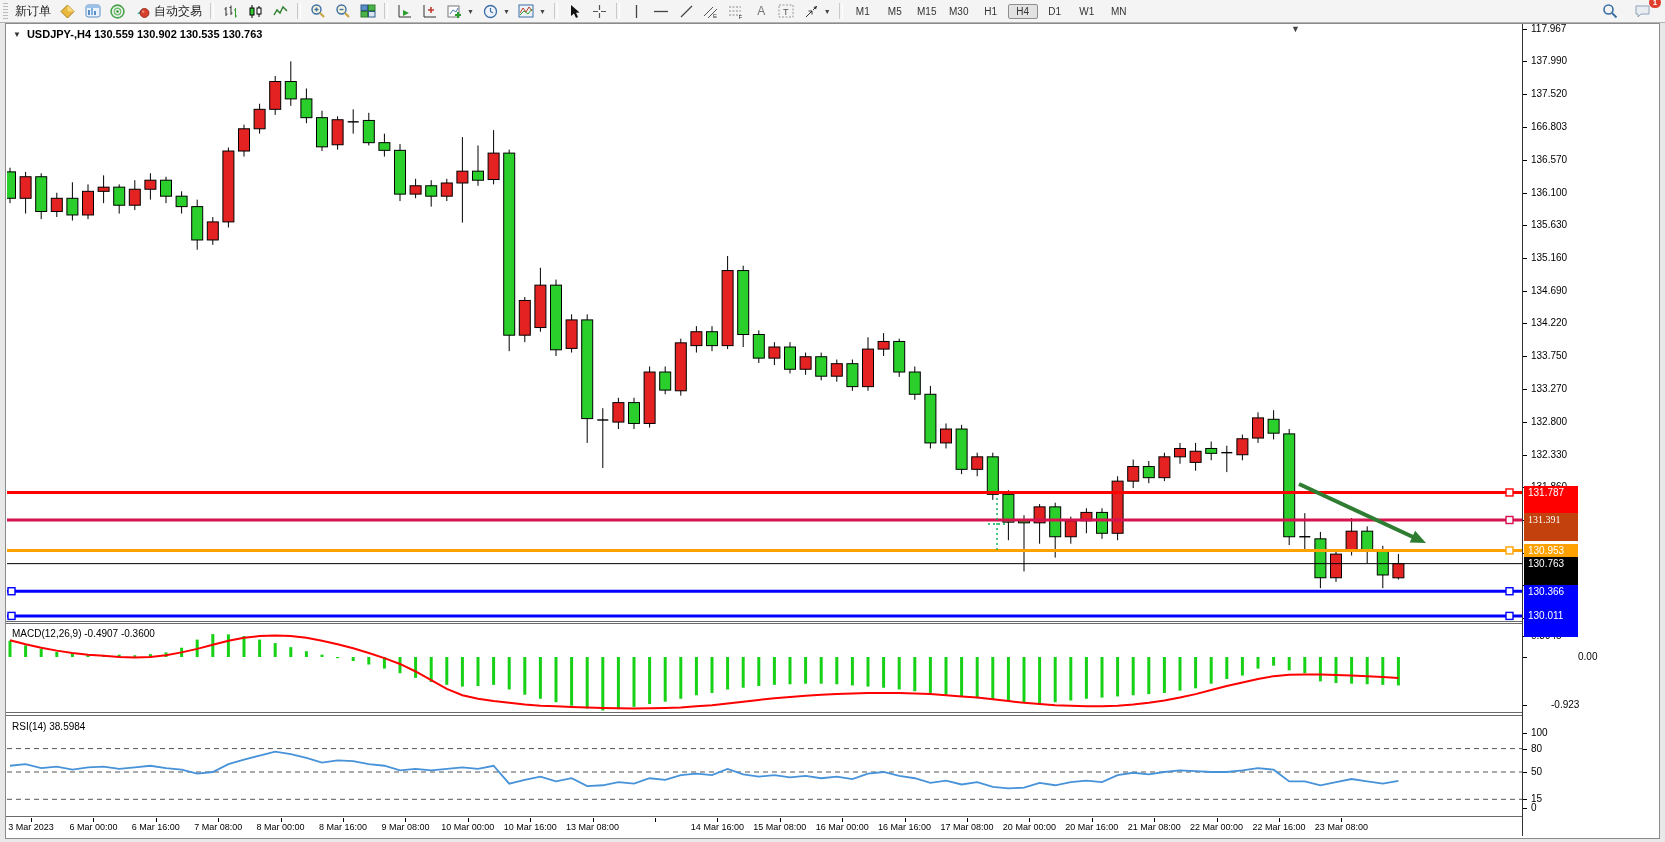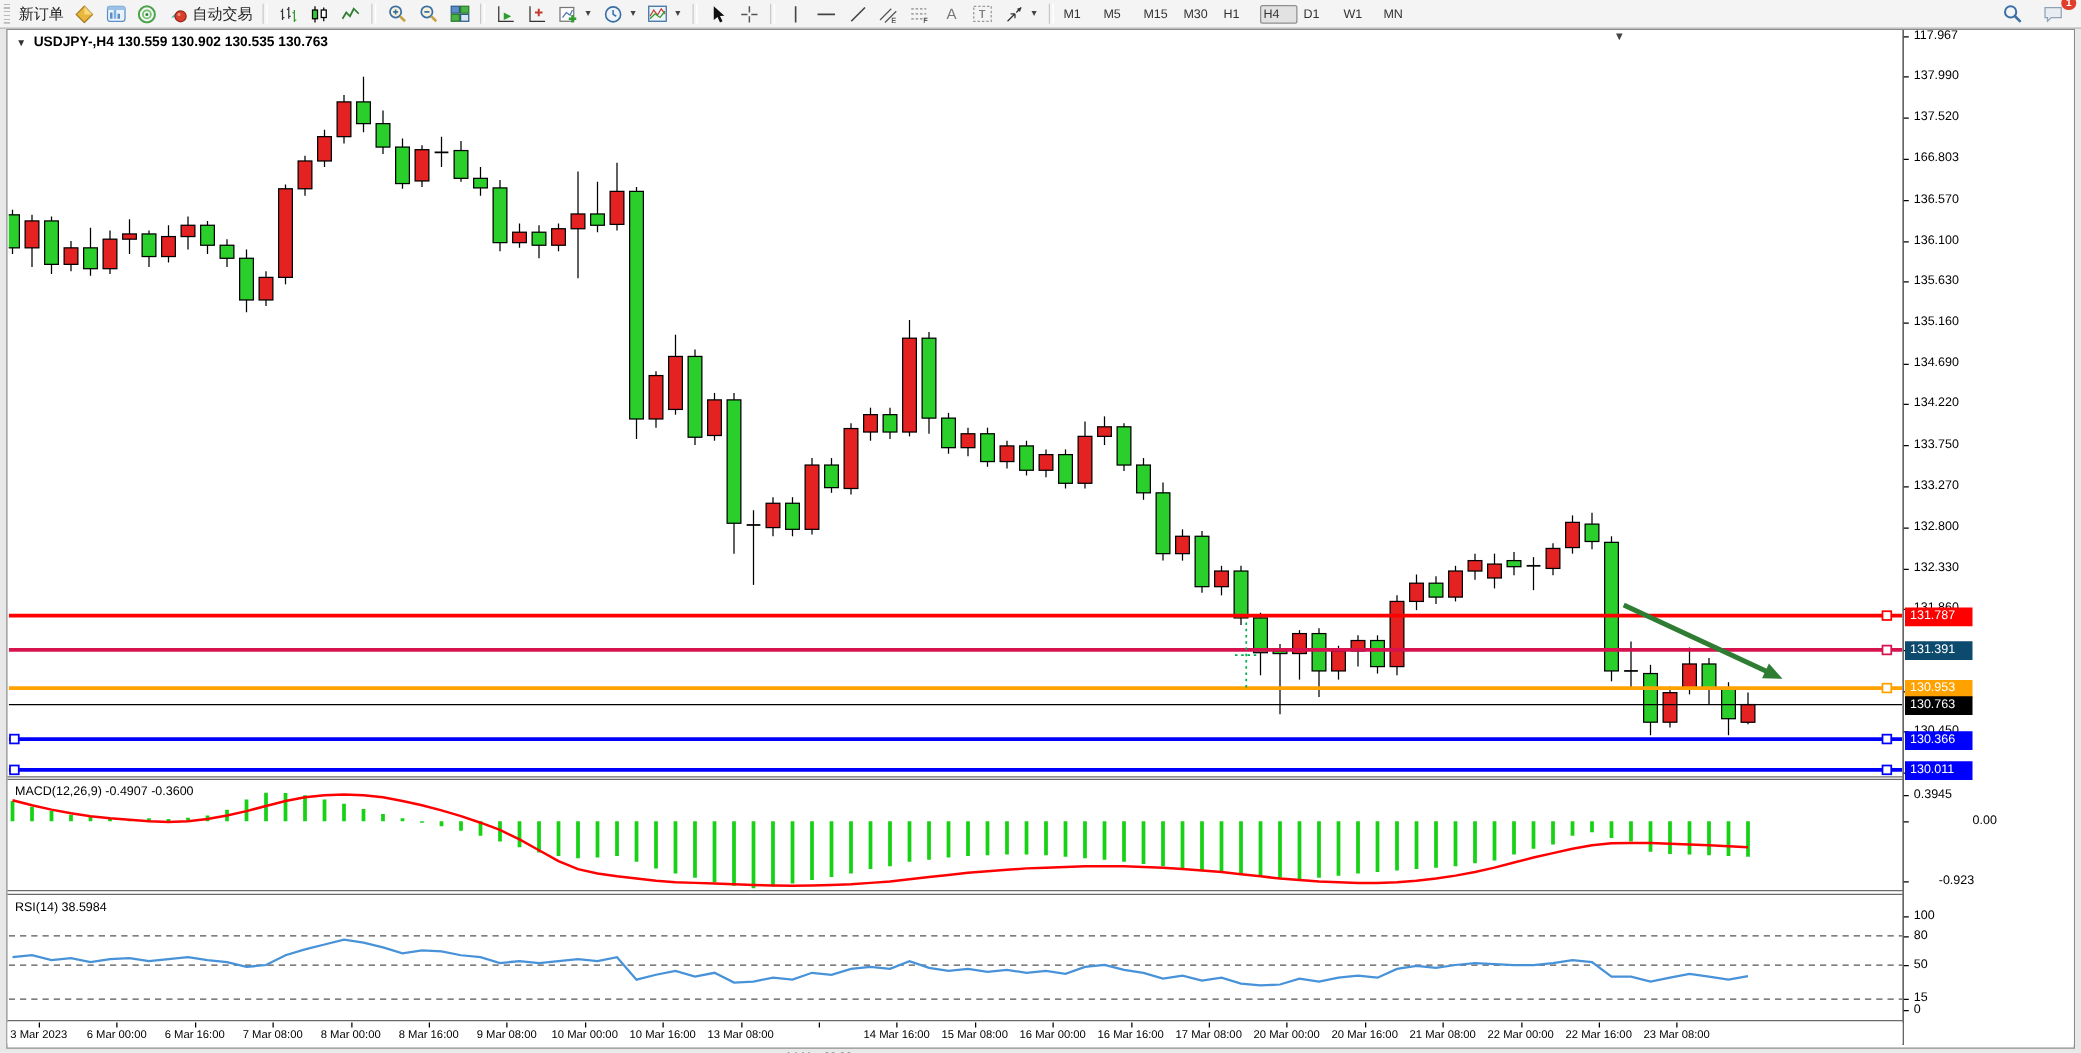--- a/index.html
+++ b/index.html
@@ -6,35 +6,35 @@
   body{font-family:"Liberation Sans",sans-serif;background:#e8e8e8;}
   .screen{position:relative;width:1665px;height:842px;background:#e8e8e8;overflow:hidden;}
   
   .toolbar{position:absolute;left:0;top:0;width:1665px;height:22px;background:#f4f4f4;
     border-bottom:1px solid #b3b3b3;display:flex;align-items:center;font-size:12px;color:#222;}
   .tb-handle{width:5px;height:16px;margin:0 3px;background:repeating-linear-gradient(#bbb 0 1px,#f4f4f4 1px 3px);}
   .tb-sep{width:2px;height:16px;margin:0 4px;border-left:1px solid #c9c9c9;border-right:1px solid #fff;}
   .tb-btn{display:flex;align-items:center;gap:3px;padding:1px 4px;height:18px;cursor:default;white-space:nowrap;}
   .tb-ico{width:17px;height:16px;display:flex;align-items:center;justify-content:center;}
   .tb-dd{font-size:7px;color:#444;margin-left:1px;}
-  .tf-btn{min-width:24px;font-size:10px;color:#333;padding:2px 3px;margin:0 1px;}
+  .tf-btn{min-width:24px;text-align:center;font-size:10px;color:#333;padding:2px 3px;margin:0 1px;}
   .tf-active{border:1px solid #8f8f8f;background:#e2e2e2;border-radius:2px;padding:1px 2px;}
   .tb-right{margin-left:auto;display:flex;align-items:center;margin-right:10px;gap:8px;}
   .badge{position:absolute;top:-4px;right:-6px;background:#e03e2d;color:#fff;border-radius:7px;
     font-size:8px;width:12px;height:11px;line-height:11px;text-align:center;font-weight:bold;}
   
   .chart-window{position:absolute;left:5px;top:23px;width:1653px;height:814px;background:#fff;border:1px solid #8b8b8b;}
   .sep{position:absolute;left:6px;width:1652px;height:1px;background:#6a6a6a;}
   .chart-title{position:absolute;left:13px;top:28px;font-size:11px;font-weight:600;color:#000;display:flex;gap:6px;align-items:center;}
   .chart-title .tri{font-size:8px;color:#333;}
   .panel-label{position:absolute;left:12px;font-size:10px;color:#000;}
   #price-axis{position:absolute;left:1522px;top:24px;width:136px;height:812px;background:#fff;border-left:1px solid #333;}
   .ptick{position:absolute;left:0;width:4px;height:1px;background:#000;}
   .plab{position:absolute;left:8px;font-size:10px;color:#000;}
-  .clab{position:absolute;left:1px;width:50px;height:15px;color:#fff;font-size:10px;line-height:13px;padding-left:4px;}
+  .clab{position:absolute;left:1px;width:50px;height:28px;color:#fff;font-size:10px;line-height:13px;padding-left:4px;}
   #time-axis{position:absolute;left:6px;top:818px;width:1516px;height:17px;background:#fff;}
   .ttick{position:absolute;top:0;width:1px;height:4px;background:#000;}
   .tlab{position:absolute;top:4px;font-size:9px;color:#000;transform:translateX(-50%);white-space:nowrap;text-align:center;}
   .shift-marker{position:absolute;font-size:9px;color:#444;}
   svg{position:absolute;}
 </style>
 </head>
 <body>
 
 <div class="screen">
@@ -656,21 +656,21 @@
       <div class="plab" style="top:703px;">100</div>
       <div class="ptick" style="top:724.6px;"></div>
       <div class="plab" style="top:718.6px;">80</div>
       <div class="ptick" style="top:748px;"></div>
       <div class="plab" style="top:742px;">50</div>
       <div class="ptick" style="top:775.3px;"></div>
       <div class="plab" style="top:769.3px;">15</div>
       <div class="ptick" style="top:784px;"></div>
       <div class="plab" style="top:778px;">0</div>
       <div class="clab" style="top:461.9735000000001px;background:#ff0000;">131.787</div>
-      <div class="clab" style="top:489.49550000000124px;background:#0c4a6e;">131.391</div>
+      <div class="clab" style="top:489.49550000000124px;background:#c2410c;font-family:Liberation Serif, serif;">131.391</div>
       <div class="clab" style="top:519.9365000000004px;background:#ffa200;">130.953</div>
       <div class="clab" style="top:533.1415000000002px;background:#000000;">130.763</div>
       <div class="clab" style="top:560.7329999999996px;background:#0000ff;">130.366</div>
       <div class="clab" style="top:585.4055000000009px;background:#0000ff;">130.011</div>
     </div>
   <div id="time-axis">
       <div class="ttick" style="left:25px;"></div>
       <div class="tlab" style="left:25px;">3 Mar 2023</div>
       <div class="ttick" style="left:87.4px;"></div>
       <div class="tlab" style="left:87.4px;">6 Mar 00:00</div>

